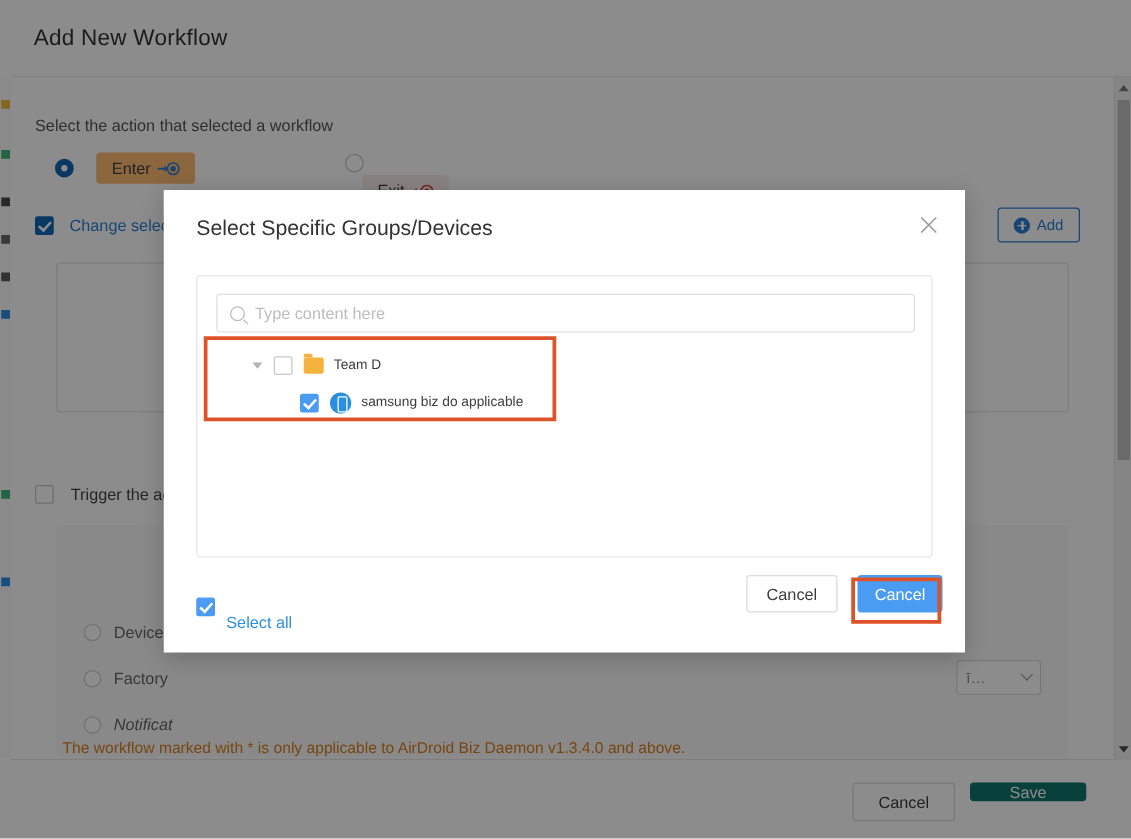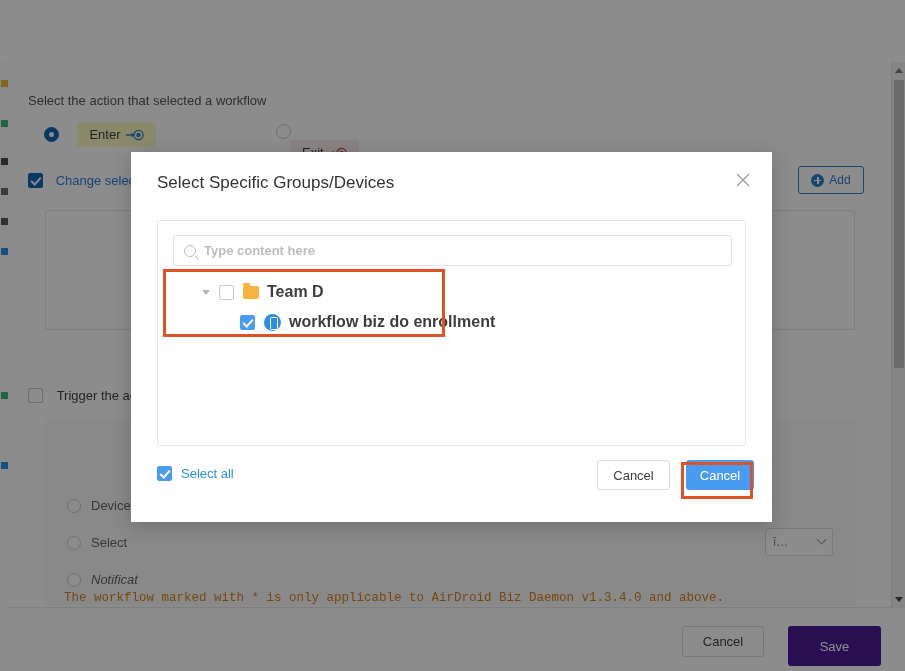--- a/index.html
+++ b/index.html
@@ -95,21 +95,21 @@
     display: inline-flex;
     align-items: center;
     gap: 5px;
     padding: 5px 12px;
     border-radius: 3px;
     font-size: 13px;
     color: #3d3d3d;
     vertical-align: middle;
     margin-left: 14px;
   }
-  .chip.enter { background: #fef9c3; }
+  .chip.enter { background: #fdba74; }
   .chip.exit  { background: #fbeeee; }
 
   .opt-exit-wrap { position: absolute; left: 232px; top: 0; }
 
   
   .cbx {
     display: inline-block;
     width: 15px; height: 15px;
     border: 1px solid #c8c8c8;
     border-radius: 2px;
@@ -216,24 +216,23 @@
   }
   .chev {
     width: 7px; height: 7px;
     border-right: 1.4px solid #999;
     border-bottom: 1.4px solid #999;
     transform: rotate(45deg) translate(-2px,-2px);
   }
 
   .note-line {
     position: absolute;
-    left: 55px; top: 529px;
+    left: 41px; top: 529px;
     font-size: 12.5px;
     color: #d9811f;
-    font-family: Liberation Mono, monospace;
   }
 
   .page-footer {
     position: absolute;
     left: 9px; top: 608px;
     width: 882px; height: 63px;
     background: #ffffff;
   }
   .btn-cancel-main {
     position: absolute;
@@ -241,24 +240,24 @@
     width: 82px; height: 31px;
     border: 1px solid #d9d9d9;
     border-radius: 3px;
     background: #ffffff;
     color: #3d3d3d;
     font-size: 13px;
     display: flex; align-items: center; justify-content: center;
   }
   .btn-save-main {
     position: absolute;
-    right: 10px; top: 18px;
-    width: 93px; height: 40px;
-    border-radius: 3px;
-    background: #4c1d95;
+    right: 22px; top: 18px;
+    width: 93px; height: 15px;
+    border-radius: 3px;
+    background: #0f766e;
     color: #ffffff;
     font-size: 13px;
     display: flex; align-items: center; justify-content: center;
   }
 
   
   .vscroll {
     position: absolute;
     right: 0; top: 62px;
     width: 14px; height: 546px;
@@ -313,21 +312,20 @@
     cursor: pointer;
   }
 
   .tree-panel {
     position: absolute;
     left: 26px; top: 68px;
     width: 589px; height: 226px;
     border: 1px solid #e6e6e6;
     border-radius: 3px;
     background: #ffffff;
-    font-weight: bold;
   }
 
   .search-wrap {
     position: absolute;
     left: 15px; top: 14px;
     width: 559px; height: 31px;
     border: 1px solid #e0e0e0;
     border-radius: 3px;
     background: #ffffff;
     display: flex; align-items: center;
@@ -353,21 +351,21 @@
 
   .tree {
     position: absolute;
     left: 0; top: 56px;
     width: 100%;
   }
   .tree-row {
     display: flex;
     align-items: center;
     height: 30px;
-    font-size: 16px;
+    font-size: 11px;
     color: #3d3d3d;
   }
   .tree-row.lvl1 { padding-left: 44px; }
   .tree-row.lvl2 { padding-left: 82px; }
   .caret {
     width: 0; height: 0;
     border-left: 4.5px solid transparent;
     border-right: 4.5px solid transparent;
     border-top: 5.5px solid #b4b4b4;
     margin-right: 9px;
@@ -411,21 +409,21 @@
     position: absolute;
     left: 0; right: 0; bottom: 0;
     height: 76px;
   }
   .select-all {
     position: absolute;
     left: 26px; top: 20px;
     font-size: 13px;
     display: flex; align-items: center; gap: 9px;
   }
-  .select-all .lbl { color: #2a8fe0; }
+  .select-all .lbl { color: #2a8fe0; margin-top: 24px; }
   .btn-cancel-modal {
     position: absolute;
     right: 102px; top: 14px;
     width: 73px; height: 30px;
     border: 1px solid #dcdcdc;
     border-radius: 3px;
     background: #ffffff;
     color: #3d3d3d;
     font-size: 13px;
     display: flex; align-items: center; justify-content: center;
@@ -461,20 +459,23 @@
       <i style="top:18px;background:#f0b93c"></i>
       <i style="top:58px;background:#3cb878"></i>
       <i style="top:96px;background:#4b4b4b"></i>
       <i style="top:126px;background:#6a6a6a"></i>
       <i style="top:156px;background:#5a5a5a"></i>
       <i style="top:186px;background:#2a8fe0"></i>
       <i style="top:330px;background:#3cb878"></i>
       <i style="top:400px;background:#2a8fe0"></i>
     </div>
 
+    <div class="page-header">
+      <div class="page-title">Add New Workflow</div>
+    </div>
 
     <div class="page-body">
 
       <div class="hint-line">Select the action that selected a workflow</div>
 
       <div class="radio-row">
         <span>
           <span class="radio-dot on"></span>
           <span class="chip enter">
             <span>Enter</span>
@@ -518,21 +519,21 @@
         <span class="lbl">Trigger the ac</span>
       </div>
 
       <div class="actions-panel">
         <div class="act-item act-col-a act-r1">
           <span class="act-radio"></span>
           <span>Device R</span>
         </div>
         <div class="act-item act-col-a act-r2">
           <span class="act-radio"></span>
-          <span>Select</span>
+          <span>Factory</span>
         </div>
         <div class="act-item act-col-a act-r3">
           <span class="act-radio"></span>
           <span>Notificat</span>
         </div>
         <div class="act-item act-col-a act-r4">
           <span class="act-radio"></span>
           <span>Clear App Data &amp; Cache*</span>
         </div>
         <div class="act-item act-col-b act-r4">
@@ -583,21 +584,21 @@
       <div class="tree">
         <div class="tree-row lvl1">
           <span class="caret"></span>
           <span class="cbx"></span>
           <span class="folder-ico"></span>
           <span class="tree-label">Team D</span>
         </div>
         <div class="tree-row lvl2">
           <span class="cbx blue checked"></span>
           <span class="device-ico"></span>
-          <span class="tree-label">workflow biz do enrollment</span>
+          <span class="tree-label">samsung biz do applicable</span>
         </div>
       </div>
     </div>
 
     <div class="modal-footer">
       <div class="select-all">
         <span class="cbx blue checked"></span>
         <span class="lbl">Select all</span>
       </div>
       <div class="btn-cancel-modal">Cancel</div>

